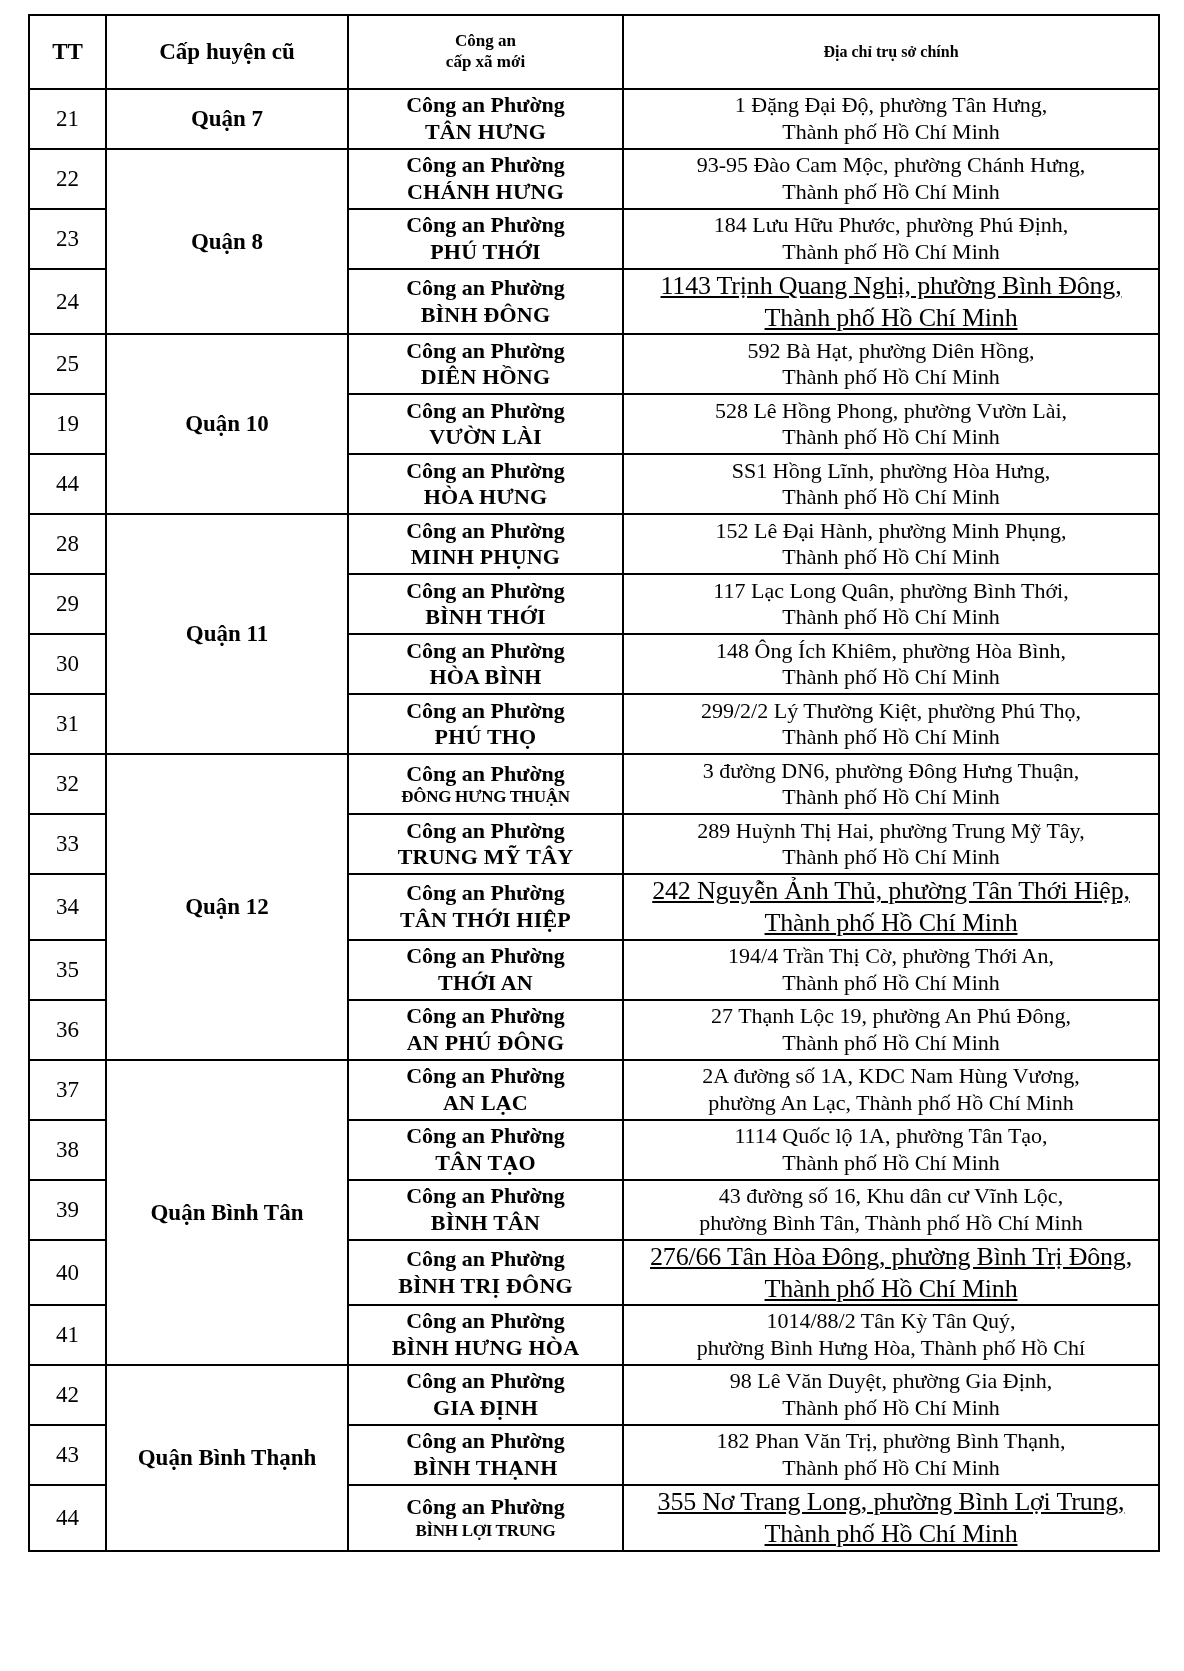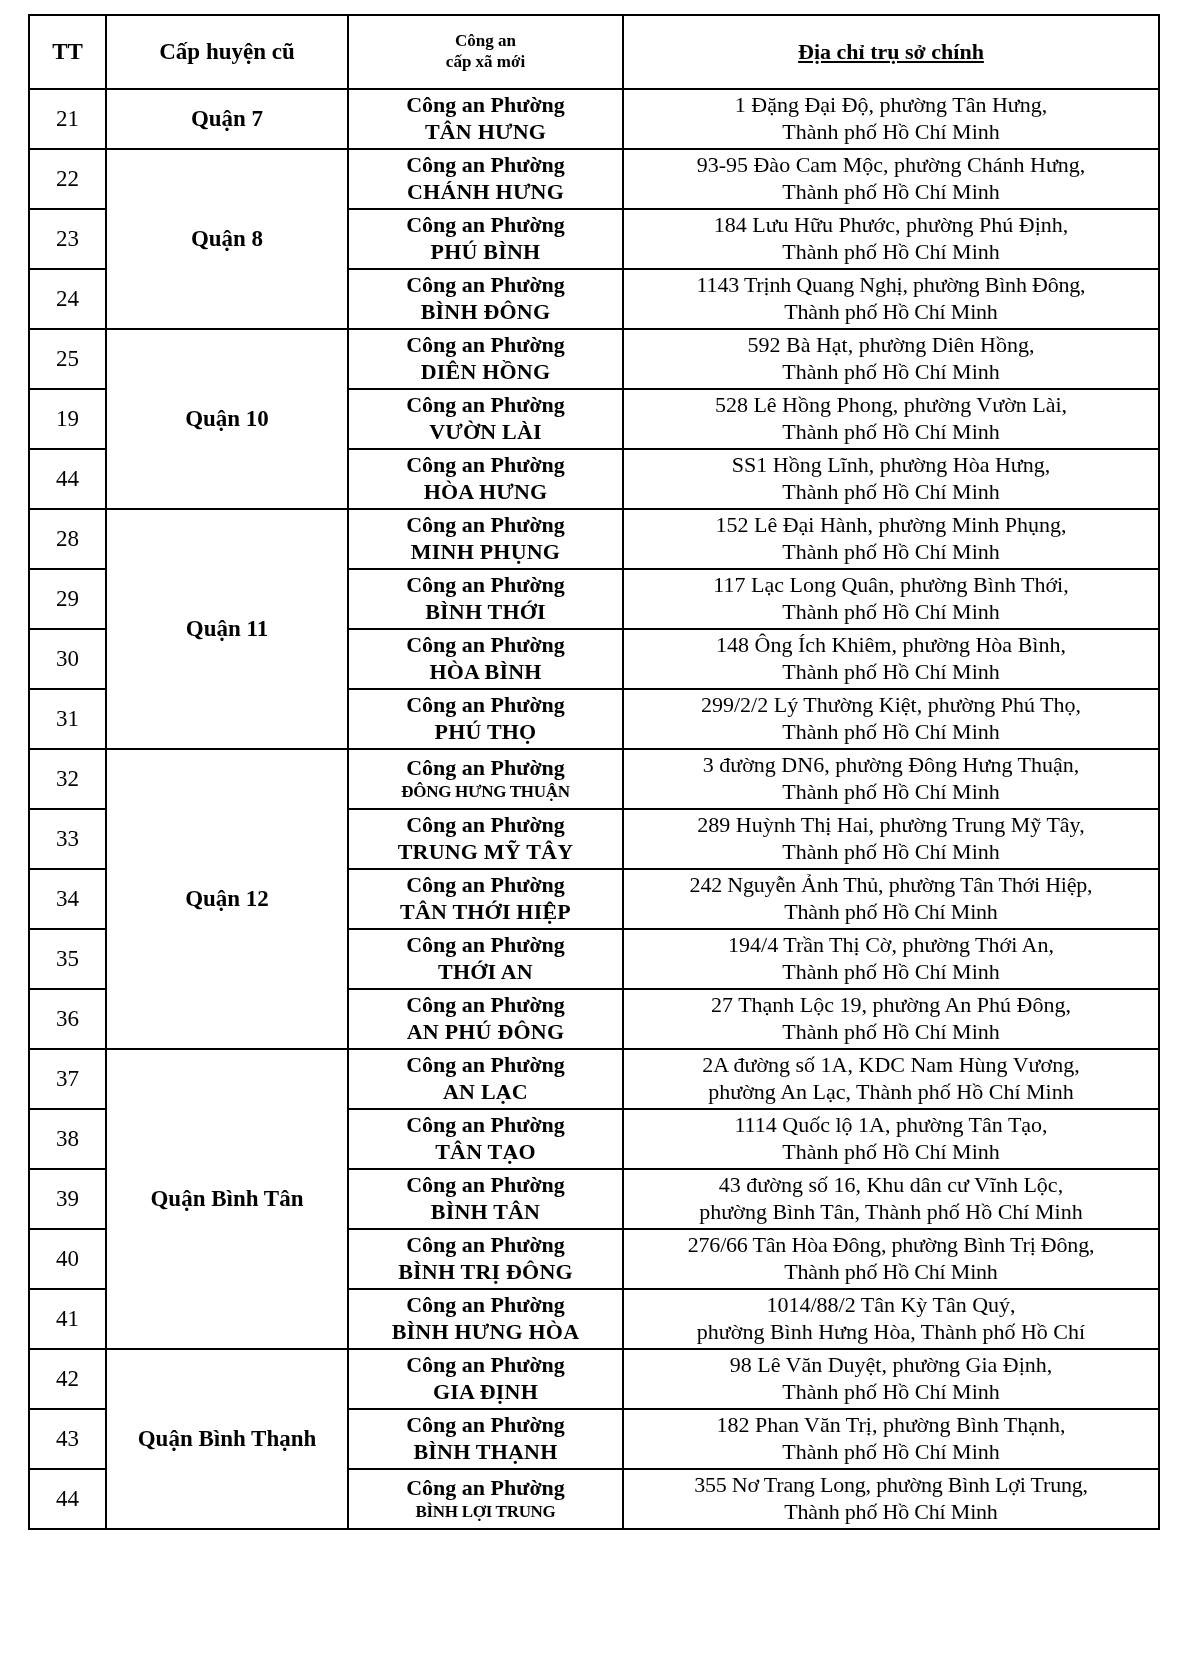--- a/index.html
+++ b/index.html
@@ -49,21 +49,21 @@
   
   thead th {
     font-weight: bold;
     font-size: 23px;
     height: 72px;
     padding: 2px 4px;
   }
   th.th-tt    { font-size: 23px; }
   th.th-old   { font-size: 23px; }
   th.th-new   { font-size: 17px; }
-  th.th-addr  { font-size: 22px; text-decoration: underline; }
+  th.th-addr  { font-size: 16px; }
   .hdr-line { display: block; white-space: nowrap; }
 
   
   td.cell-tt {
     font-size: 23px;
     font-weight: normal;
     margin-left: 36px;
   }
   td.cell-old {
     font-size: 23px;
@@ -90,21 +90,21 @@
     margin-left: 30px;
   }
   td.cell-addr .aline {
     display: block;
     white-space: nowrap;
   }
   tbody tr { height: 60px; }
 
   
   td.cell-new.squeeze .line2 { font-size: 17px; letter-spacing: -0.3px; }
-  td.cell-addr.squeeze .aline { font-size: 22px; letter-spacing: -0.2px; }
+  td.cell-addr.squeeze .aline { font-size: 26px; letter-spacing: -0.2px; text-decoration: underline; }
 </style>
 </head>
 <body>
 
 <div id="page">
   <div id="table-wrap">
     <table class="admin-table">
       <colgroup>
         <col class="c-tt">
         <col class="c-old">
@@ -144,21 +144,21 @@
             </td>
             <td class="cell-addr">
               <span class="aline">93-95 Đào Cam Mộc, phường Chánh Hưng,</span>
               <span class="aline">Thành phố Hồ Chí Minh</span>
             </td>
           </tr>
           <tr>
             <td class="cell-tt">23</td>
             <td class="cell-new">
               <span class="line1">Công an Phường</span>
-              <span class="line2">PHÚ BÌNH</span>
+              <span class="line2">PHÚ THỚI</span>
             </td>
             <td class="cell-addr">
               <span class="aline">184 Lưu Hữu Phước, phường Phú Định,</span>
               <span class="aline">Thành phố Hồ Chí Minh</span>
             </td>
           </tr>
           <tr>
             <td class="cell-tt">24</td>
             <td class="cell-new">
               <span class="line1">Công an Phường</span>

